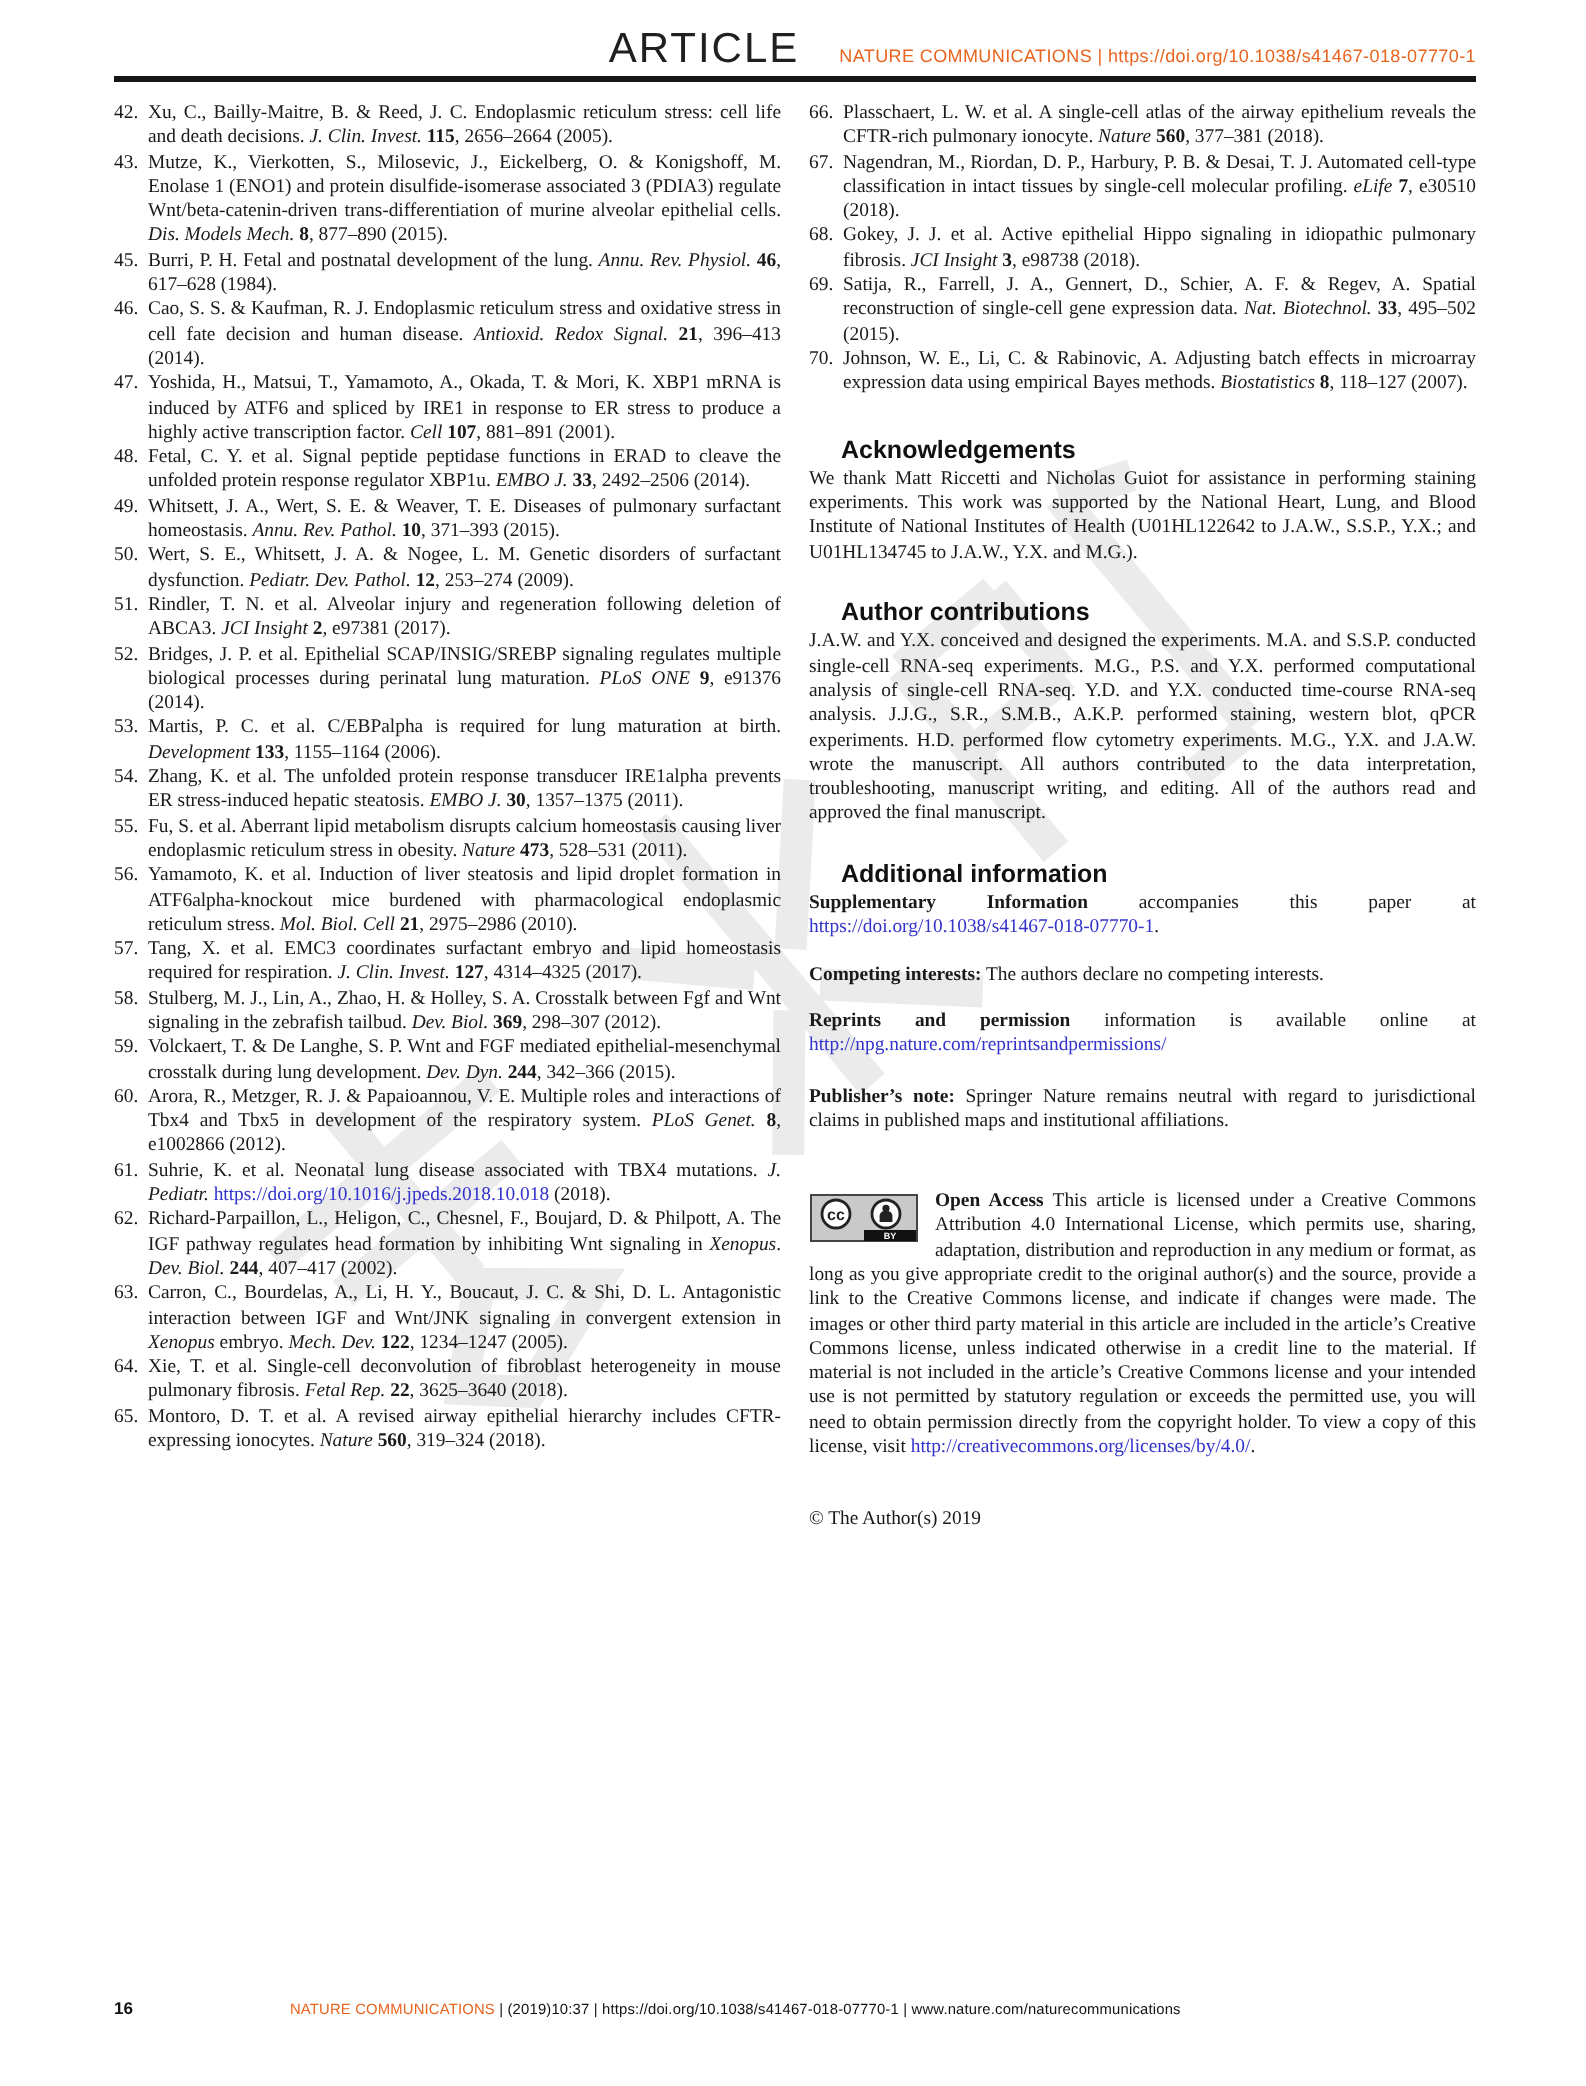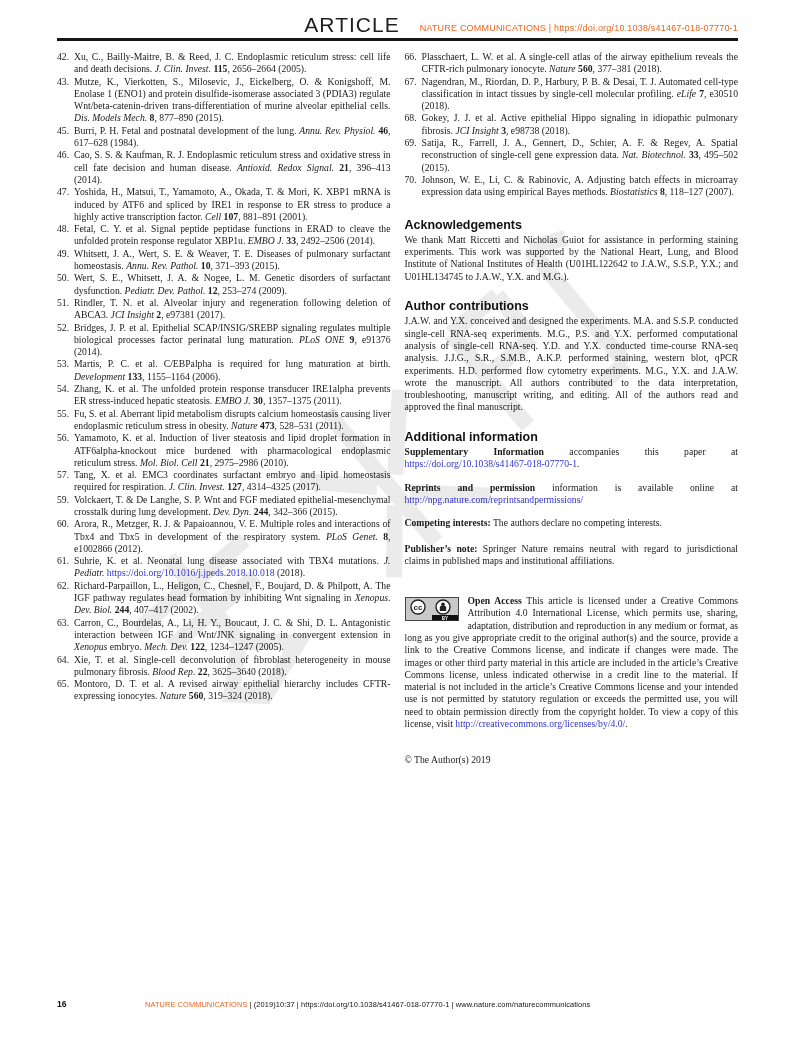--- a/index.html
+++ b/index.html
@@ -16,21 +16,21 @@
   
   .cols{display:flex;gap:14px;margin-top:10px;}
   .col{width:335px;font-size:9.7px;line-height:12.3px;text-align:justify;}
   .ref{display:flex;}
   .ref-num{flex:0 0 17px;}
   .ref-body{flex:1;}
   .it{font-style:italic;}
   .bd{font-weight:bold;}
   .lnk{color:#3333cc;}
   
-  .sec-title{font-family:"Liberation Sans", sans-serif;font-weight:bold;font-size:12.5px;margin:0 0 3px 0;color:#111;}
+  .sec-title{font-family:"Liberation Sans", sans-serif;font-weight:bold;font-size:12.5px;margin:0 0 3px 16px;color:#111;}
   .sec-block{margin-top:17px;}
   .para{margin:0 0 9px 0;}
   .para:last-child{margin-bottom:0;}
   .oa-block{margin-top:28px;}
   .cc-badge{float:left;margin:2px 9px 1px 0;}
   .copyright{margin-top:24px;}
   
   .footer{position:absolute;left:57px;top:999px;width:700px;display:flex;align-items:baseline;z-index:1;
     font-family:"Liberation Sans", sans-serif;}
   .page-num{font-size:8.5px;font-weight:bold;flex:0 0 88px;color:#111;}
@@ -105,21 +105,21 @@
         <div class="ref">
           <span class="ref-num">50.</span>
           <span class="ref-body"><span>Wert, S. E., Whitsett, J. A. &amp; Nogee, L. M. Genetic disorders of surfactant dysfunction. </span><span class="it">Pediatr. Dev. Pathol.</span><span> </span><span class="bd">12</span><span>, 253–274 (2009).</span></span>
         </div>
         <div class="ref">
           <span class="ref-num">51.</span>
           <span class="ref-body"><span>Rindler, T. N. et al. Alveolar injury and regeneration following deletion of ABCA3. </span><span class="it">JCI Insight</span><span> </span><span class="bd">2</span><span>, e97381 (2017).</span></span>
         </div>
         <div class="ref">
           <span class="ref-num">52.</span>
-          <span class="ref-body"><span>Bridges, J. P. et al. Epithelial SCAP/INSIG/SREBP signaling regulates multiple biological processes factor perinatal lung maturation. </span><span class="it">PLoS ONE</span><span> </span><span class="bd">9</span><span>, e91376 (2014).</span></span>
+          <span class="ref-body"><span>Bridges, J. P. et al. Epithelial SCAP/INSIG/SREBP signaling regulates multiple biological processes during perinatal lung maturation. </span><span class="it">PLoS ONE</span><span> </span><span class="bd">9</span><span>, e91376 (2014).</span></span>
         </div>
         <div class="ref">
           <span class="ref-num">53.</span>
           <span class="ref-body"><span>Martis, P. C. et al. C/EBPalpha is required for lung maturation at birth. </span><span class="it">Development</span><span> </span><span class="bd">133</span><span>, 1155–1164 (2006).</span></span>
         </div>
         <div class="ref">
           <span class="ref-num">54.</span>
           <span class="ref-body"><span>Zhang, K. et al. The unfolded protein response transducer IRE1alpha prevents ER stress-induced hepatic steatosis. </span><span class="it">EMBO J.</span><span> </span><span class="bd">30</span><span>, 1357–1375 (2011).</span></span>
         </div>
         <div class="ref">
@@ -128,20 +128,24 @@
         </div>
         <div class="ref">
           <span class="ref-num">56.</span>
           <span class="ref-body"><span>Yamamoto, K. et al. Induction of liver steatosis and lipid droplet formation in ATF6alpha-knockout mice burdened with pharmacological endoplasmic reticulum stress. </span><span class="it">Mol. Biol. Cell</span><span> </span><span class="bd">21</span><span>, 2975–2986 (2010).</span></span>
         </div>
         <div class="ref">
           <span class="ref-num">57.</span>
           <span class="ref-body"><span>Tang, X. et al. EMC3 coordinates surfactant embryo and lipid homeostasis required for respiration. </span><span class="it">J. Clin. Invest.</span><span> </span><span class="bd">127</span><span>, 4314–4325 (2017).</span></span>
         </div>
         <div class="ref">
+          <span class="ref-num">58.</span>
+          <span class="ref-body"><span>Stulberg, M. J., Lin, A., Zhao, H. &amp; Holley, S. A. Crosstalk between Fgf and Wnt signaling in the zebrafish tailbud. </span><span class="it">Dev. Biol.</span><span> </span><span class="bd">369</span><span>, 298–307 (2012).</span></span>
+        </div>
+        <div class="ref">
           <span class="ref-num">59.</span>
           <span class="ref-body"><span>Volckaert, T. &amp; De Langhe, S. P. Wnt and FGF mediated epithelial-mesenchymal crosstalk during lung development. </span><span class="it">Dev. Dyn.</span><span> </span><span class="bd">244</span><span>, 342–366 (2015).</span></span>
         </div>
         <div class="ref">
           <span class="ref-num">60.</span>
           <span class="ref-body"><span>Arora, R., Metzger, R. J. &amp; Papaioannou, V. E. Multiple roles and interactions of Tbx4 and Tbx5 in development of the respiratory system. </span><span class="it">PLoS Genet.</span><span> </span><span class="bd">8</span><span>, e1002866 (2012).</span></span>
         </div>
         <div class="ref">
           <span class="ref-num">61.</span>
           <span class="ref-body"><span>Suhrie, K. et al. Neonatal lung disease associated with TBX4 mutations. </span><span class="it">J. Pediatr.</span><span> </span><span class="lnk">https://doi.org/10.1016/j.jpeds.2018.10.018</span><span> (2018).</span></span>
@@ -149,21 +153,21 @@
         <div class="ref">
           <span class="ref-num">62.</span>
           <span class="ref-body"><span>Richard-Parpaillon, L., Heligon, C., Chesnel, F., Boujard, D. &amp; Philpott, A. The IGF pathway regulates head formation by inhibiting Wnt signaling in </span><span class="it">Xenopus</span><span>. </span><span class="it">Dev. Biol.</span><span> </span><span class="bd">244</span><span>, 407–417 (2002).</span></span>
         </div>
         <div class="ref">
           <span class="ref-num">63.</span>
           <span class="ref-body"><span>Carron, C., Bourdelas, A., Li, H. Y., Boucaut, J. C. &amp; Shi, D. L. Antagonistic interaction between IGF and Wnt/JNK signaling in convergent extension in </span><span class="it">Xenopus</span><span> embryo. </span><span class="it">Mech. Dev.</span><span> </span><span class="bd">122</span><span>, 1234–1247 (2005).</span></span>
         </div>
         <div class="ref">
           <span class="ref-num">64.</span>
-          <span class="ref-body"><span>Xie, T. et al. Single-cell deconvolution of fibroblast heterogeneity in mouse pulmonary fibrosis. </span><span class="it">Blood Rep.</span><span> </span><span class="bd">22</span><span>, 3625–3640 (2018).</span></span>
+          <span class="ref-body"><span>Xie, T. et al. Single-cell deconvolution of fibroblast heterogeneity in mouse pulmonary fibrosis. </span><span class="it">Fetal Rep.</span><span> </span><span class="bd">22</span><span>, 3625–3640 (2018).</span></span>
         </div>
         <div class="ref">
           <span class="ref-num">65.</span>
           <span class="ref-body"><span>Montoro, D. T. et al. A revised airway epithelial hierarchy includes CFTR-expressing ionocytes. </span><span class="it">Nature</span><span> </span><span class="bd">560</span><span>, 319–324 (2018).</span></span>
         </div>
       </div>
 
     <div class="col">
       <div>
           <div class="ref">
@@ -194,22 +198,22 @@
       </div>
 
       <div class="sec-block">
         <h2 class="sec-title">Author contributions</h2>
         <p class="para"><span>J.A.W. and Y.X. conceived and designed the experiments. M.A. and S.S.P. conducted single-cell RNA-seq experiments. M.G., P.S. and Y.X. performed computational analysis of single-cell RNA-seq. Y.D. and Y.X. conducted time-course RNA-seq analysis. J.J.G., S.R., S.M.B., A.K.P. performed staining, western blot, qPCR experiments. H.D. performed flow cytometry experiments. M.G., Y.X. and J.A.W. wrote the manuscript. All authors contributed to the data interpretation, troubleshooting, manuscript writing, and editing. All of the authors read and approved the final manuscript.</span></p>
       </div>
 
       <div class="sec-block">
         <h2 class="sec-title">Additional information</h2>
         <p class="para"><span class="bd">Supplementary Information</span><span> accompanies this paper at </span><span class="lnk">https://doi.org/10.1038/s41467-018-07770-1</span><span>.</span></p>
+        <p class="para" style="margin-top:11px;"><span class="bd">Competing interests:</span><span> The authors declare no competing interests.</span></p>
         <p class="para" style="margin-top:11px;"><span class="bd">Reprints and permission</span><span> information is available online at </span><span class="lnk">http://npg.nature.com/reprintsandpermissions/</span></p>
-        <p class="para" style="margin-top:11px;"><span class="bd">Competing interests:</span><span> The authors declare no competing interests.</span></p>
         <p class="para" style="margin-top:13px;"><span class="bd">Publisher’s note:</span><span> Springer Nature remains neutral with regard to jurisdictional claims in published maps and institutional affiliations.</span></p>
       </div>
 
       <div class="oa-block">
         <svg class="cc-badge" width="54" height="24" viewBox="0 0 54 24">
           <rect x="0.5" y="0.5" width="53" height="23" fill="#c9c9c9" stroke="#444"></rect>
           <circle cx="13" cy="10" r="7" fill="#ffffff" stroke="#222" stroke-width="1.4"></circle>
           <text x="13" y="13" font-size="8" font-family="Liberation Sans, sans-serif" font-weight="bold" text-anchor="middle" fill="#222">cc</text>
           <circle cx="38" cy="10" r="7" fill="#ffffff" stroke="#222" stroke-width="1.4"></circle>
           <circle cx="38" cy="7.2" r="1.8" fill="#222"></circle>

